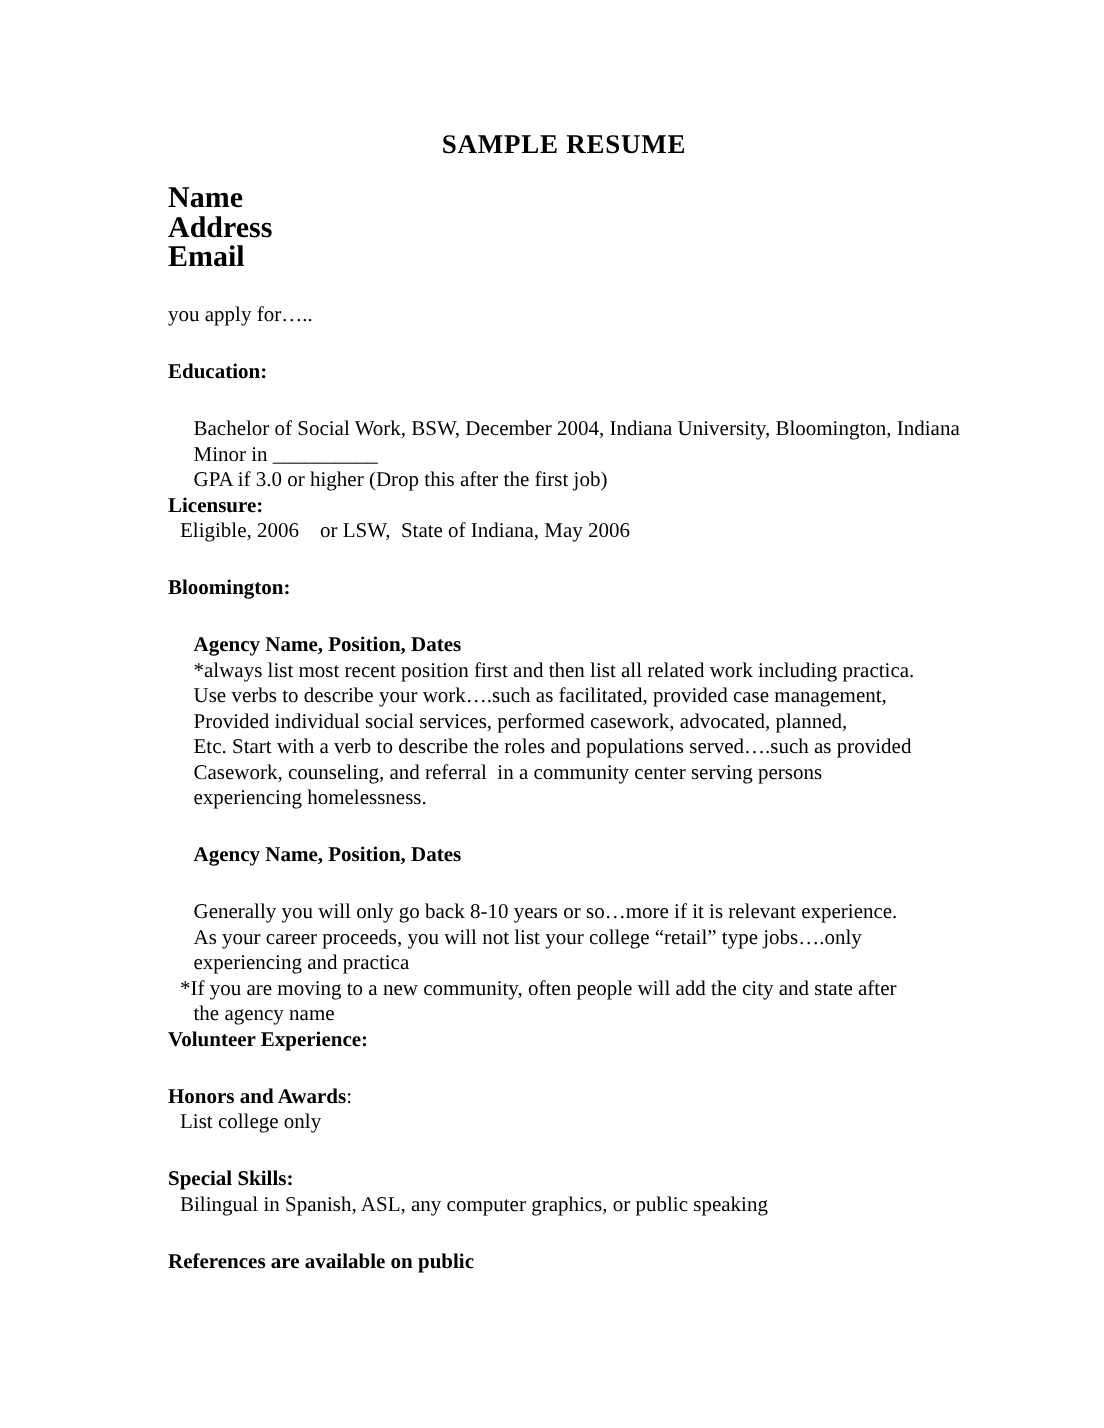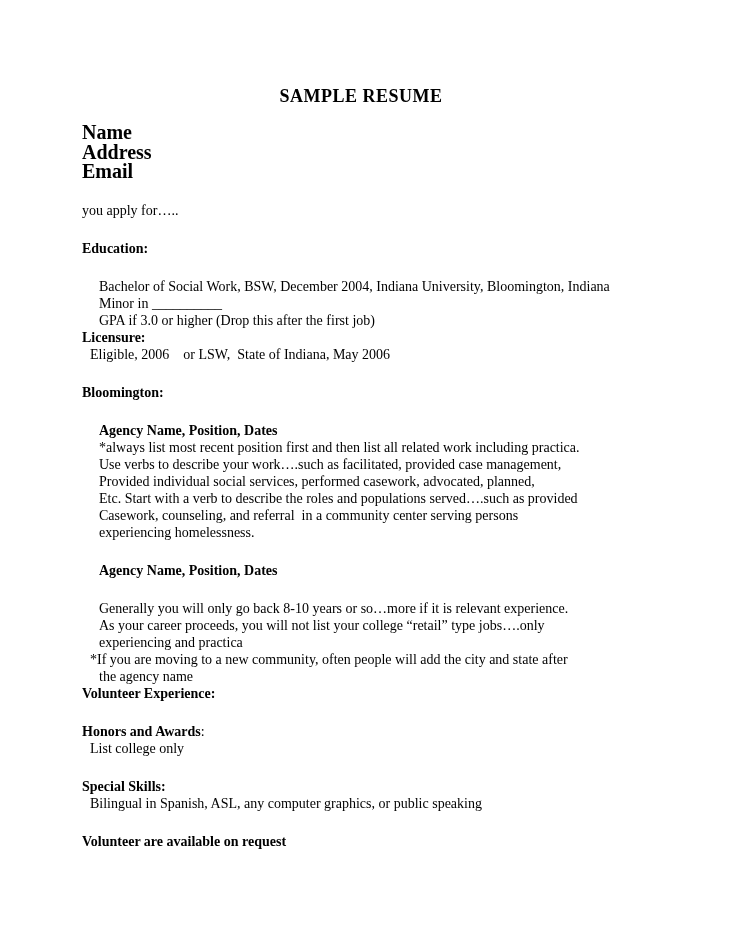--- a/index.html
+++ b/index.html
@@ -8,21 +8,21 @@
     background: #ffffff;
   }
   .page {
     position: relative;
     width: 736px;
     height: 952px;
     background: #ffffff;
     color: #000000;
     font-family: "Liberation Serif", "DejaVu Serif", serif;
     box-sizing: border-box;
-    padding: 86px 96px 40px 82px;
+    padding: 86px 96px 40px 112px;
     overflow: hidden;
   }
   .title {
     margin: 0;
     font-size: 18px;
     font-weight: bold;
     text-align: center;
     letter-spacing: 0.5px;
   }
   .contact {
@@ -81,15 +81,15 @@
       <div class="line indent-2 gap"><span>Generally you will only go back 8-10 years or so…more if it is relevant experience.</span></div>
       <div class="line indent-2"><span>As your career proceeds, you will not list your college “retail” type jobs….only</span></div>
       <div class="line indent-2"><span>experiencing and practica</span></div>
       <div class="line indent-1"><span>*If you are moving to a new community, often people will add the city and state after</span></div>
       <div class="line indent-2"><span>the agency name</span></div>
       <div class="line indent-0"><span class="bold">Volunteer Experience:</span></div>
       <div class="line indent-0 gap"><span class="bold">Honors and Awards</span><span>:</span></div>
       <div class="line indent-1"><span>List college only</span></div>
       <div class="line indent-0 gap"><span class="bold">Special Skills:</span></div>
       <div class="line indent-1"><span>Bilingual in Spanish, ASL, any computer graphics, or public speaking</span></div>
-      <div class="line indent-0 gap"><span class="bold">Volunteer are available on request</span></div>
+      <div class="line indent-0 gap"><span class="bold">References are available on public</span></div>
     </div>
 </div>
 
 </body></html>

